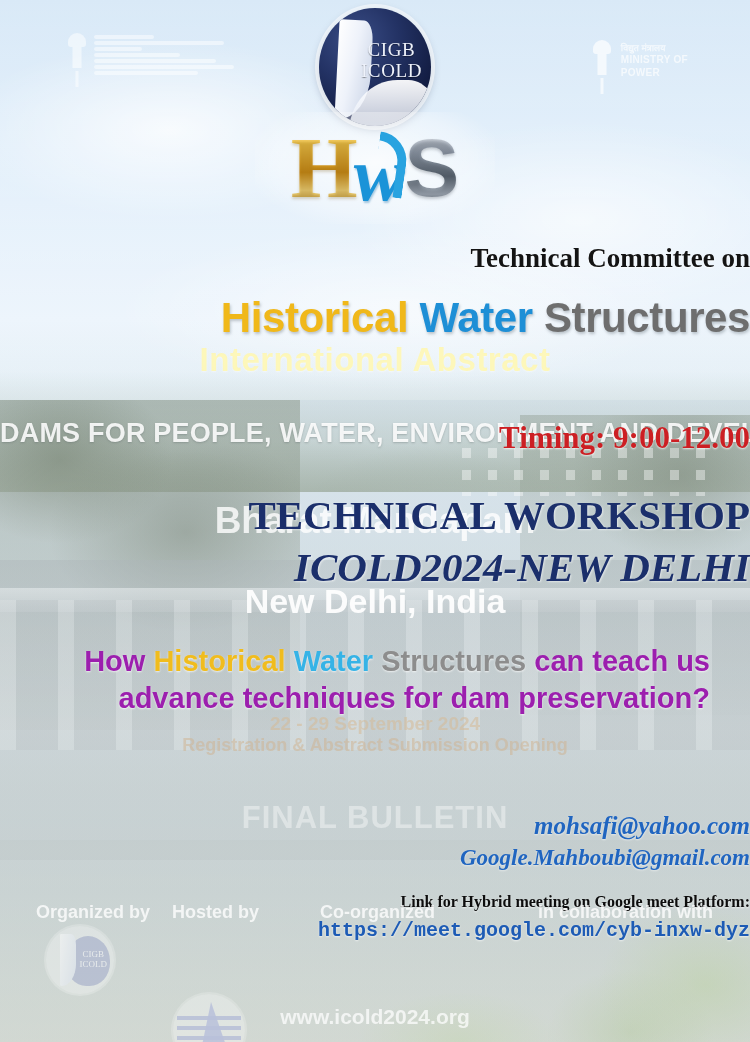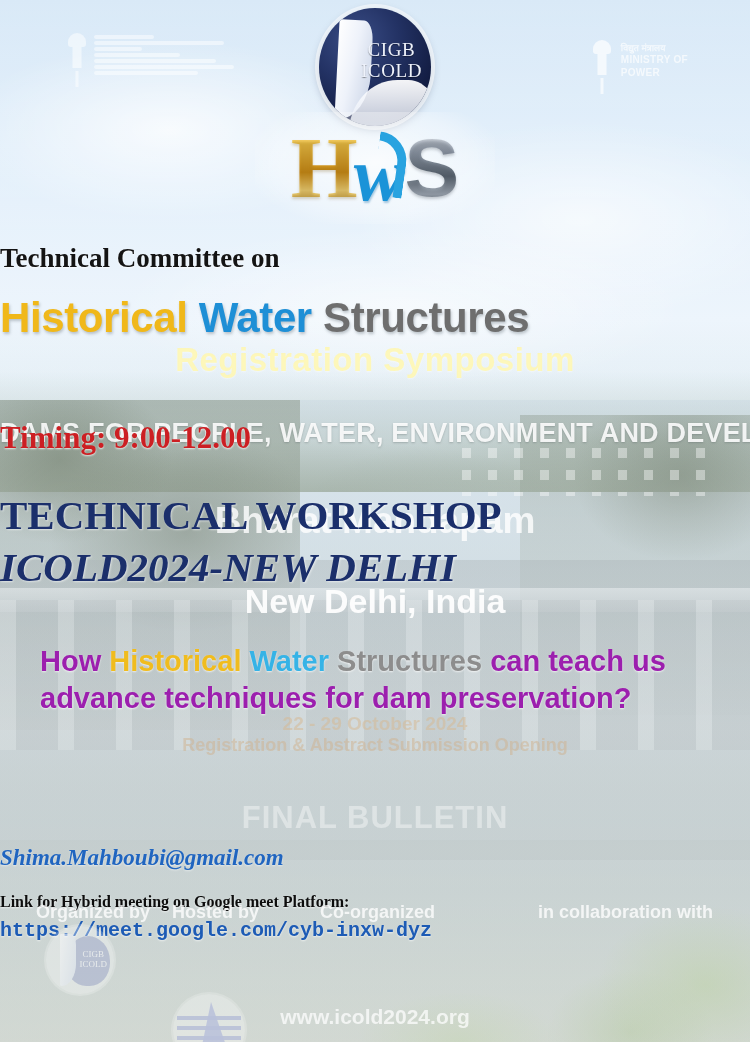--- a/index.html
+++ b/index.html
@@ -311,21 +311,21 @@
     font-family: "Liberation Sans", sans-serif;
     font-size: 82px; font-weight: 900;
     margin-left: -2px;
     background: linear-gradient(180deg,#eef1f5 0%,#9aa4b2 30%,#59646f 60%,#aeb7c2 82%,#474f58 100%);
     -webkit-background-clip: text; background-clip: text;
     color: transparent;
     text-shadow: 0 2px 3px rgba(60,70,80,.28);
   }
 
   
-  .fg { position: absolute; width: 100%; text-align: left; }
+  .fg { position: absolute; width: 100%; text-align: right; }
 
   #committee-on {
     top: 243px;
     font-family: "Liberation Serif", serif;
     font-size: 27px; font-weight: 700; color: #141414;
     text-shadow: 0 1px 2px rgba(255,255,255,.85);
   }
 
   #main-title {
     top: 294px;
@@ -469,25 +469,25 @@
   <div id="bg-forest-right"></div>
   <div class="bg-photo" id="bg-dam"></div>
   <div id="bg-crest"></div>
   <div id="bg-piers"></div>
   <div id="bg-chevrons"></div>
   <div class="bg-photo" id="bg-water"></div>
   <div id="bg-veg"></div>
   <div id="bg-veg2"></div>
   <div id="bg-veil"></div>
 
-  <div class="ghost" id="ghost-symposium">Registration Symposium</div>
+  <div class="ghost" id="ghost-symposium">International Abstract</div>
   <div class="ghost" id="ghost-tagline">DAMS FOR PEOPLE, WATER, ENVIRONMENT AND DEVELOPMENT</div>
   <div class="ghost" id="ghost-venue1">Bharat Mandapam</div>
   <div class="ghost" id="ghost-venue3">New Delhi, India</div>
-  <div class="ghost" id="ghost-dates">22 - 29 October 2024</div>
+  <div class="ghost" id="ghost-dates">22 - 29 September 2024</div>
   <div class="ghost" id="ghost-reg">Registration &amp; Abstract Submission Opening</div>
   <div class="ghost" id="ghost-bulletin">FINAL BULLETIN</div>
   <div class="ghost" id="ghost-website">www.icold2024.org</div>
 
   <div id="emblem-left">
     <div class="ashoka"></div>
     <div class="emblem-lines">
       <div class="eline" style="width:60px"></div>
       <div class="eline" style="width:130px"></div>
       <div class="eline" style="width:48px"></div>
@@ -535,21 +535,22 @@
 
   <div class="fg" id="time-line">Timing: 9:00-12.00</div>
 
   <div class="fg" id="workshop-1">TECHNICAL WORKSHOP</div>
   <div class="fg" id="workshop-2">ICOLD2024-NEW DELHI</div>
 
   <div class="fg" id="question">
     <span>How </span><span class="q-hist">Historical</span> <span class="q-water">Water</span> <span class="q-struct">Structures</span><span> can teach us advance techniques for dam preservation?</span>
   </div>
 
-  <div class="fg" id="email-2">Shima.Mahboubi@gmail.com</div>
+  <div class="fg" id="email-1">mohsafi@yahoo.com</div>
+  <div class="fg" id="email-2">Google.Mahboubi@gmail.com</div>
 
   <div class="fg" id="meet-label">Link for Hybrid meeting on Google meet Platform:</div>
   <div class="fg" id="meet-url">https://meet.google.com/cyb-inxw-dyz</div>
 
   <div id="sponsors">
 
     <div class="sp-label" style="left:36px; top:4px;">Organized by</div>
     <div class="sp-label" style="left:172px; top:4px;">Hosted by</div>
     <div class="sp-label" style="left:320px; top:4px;">Co-organized</div>
     <div class="sp-label" style="left:538px; top:4px;text-align:right;">in collaboration with</div>

